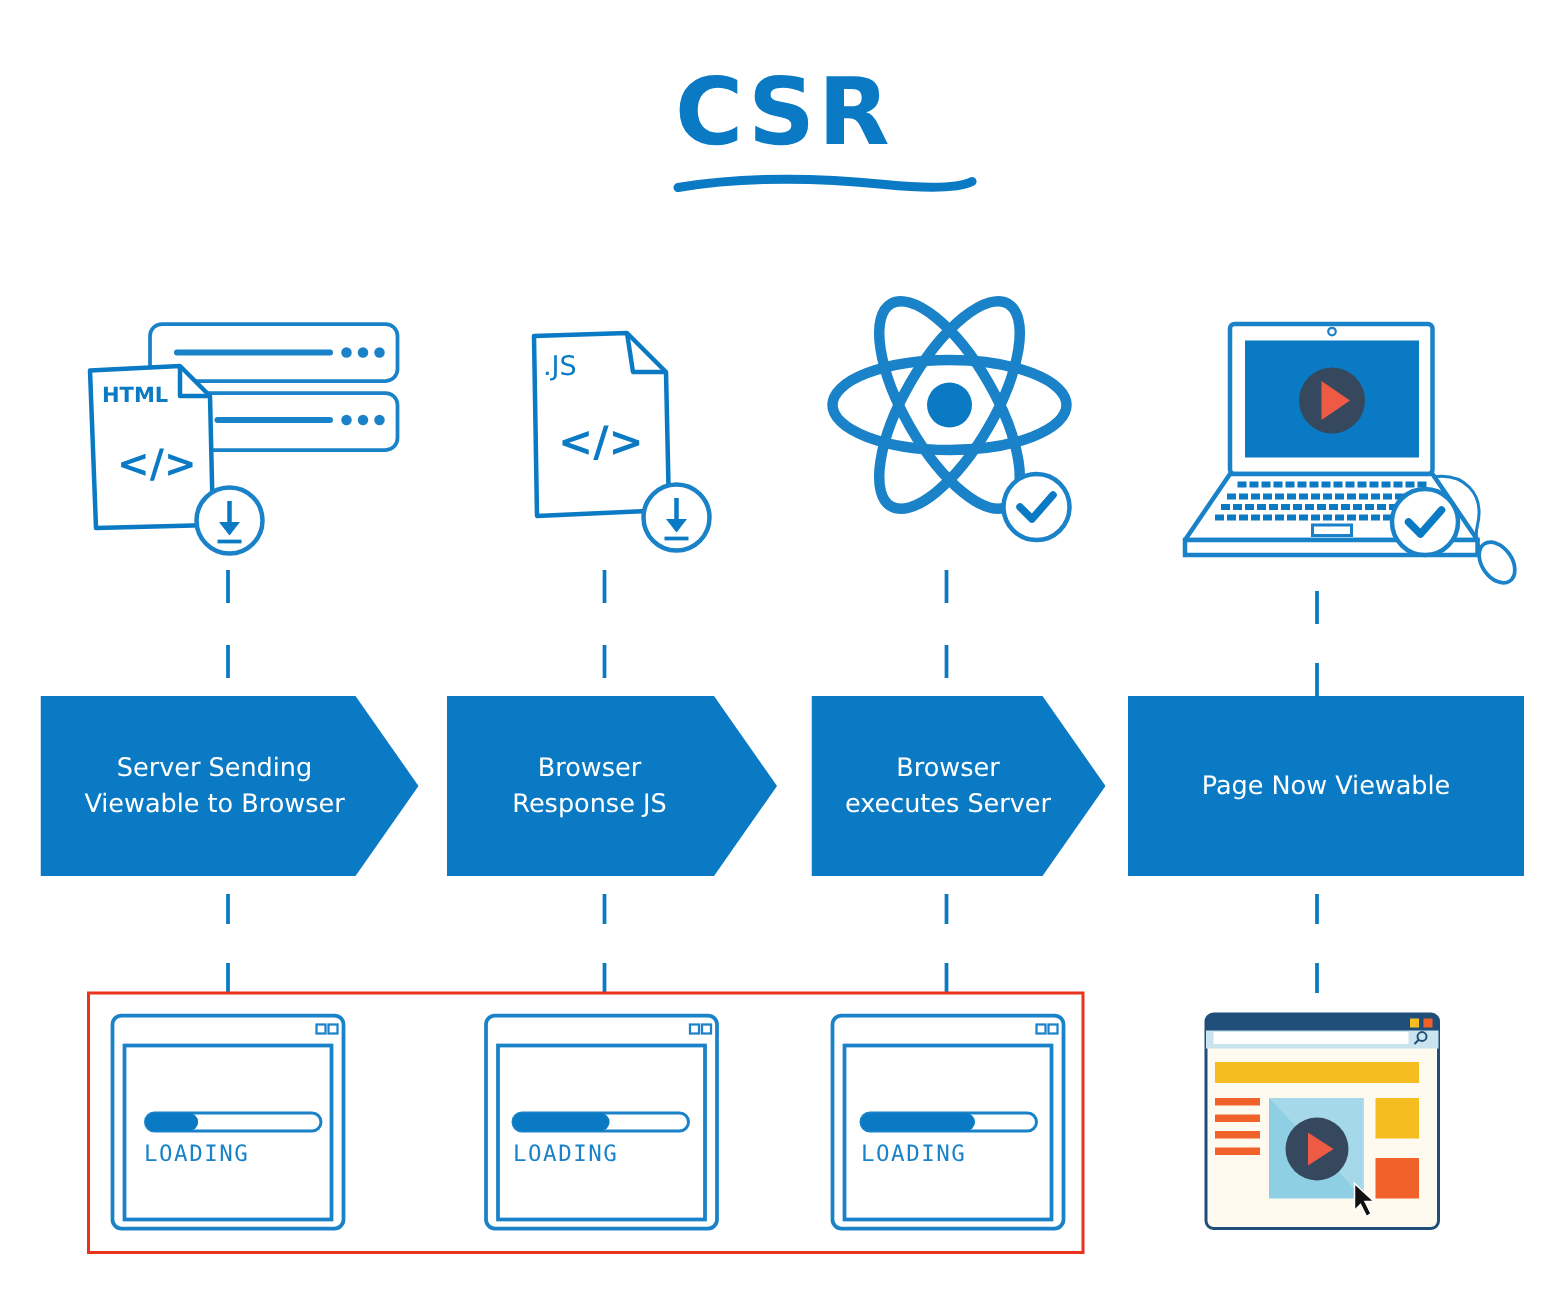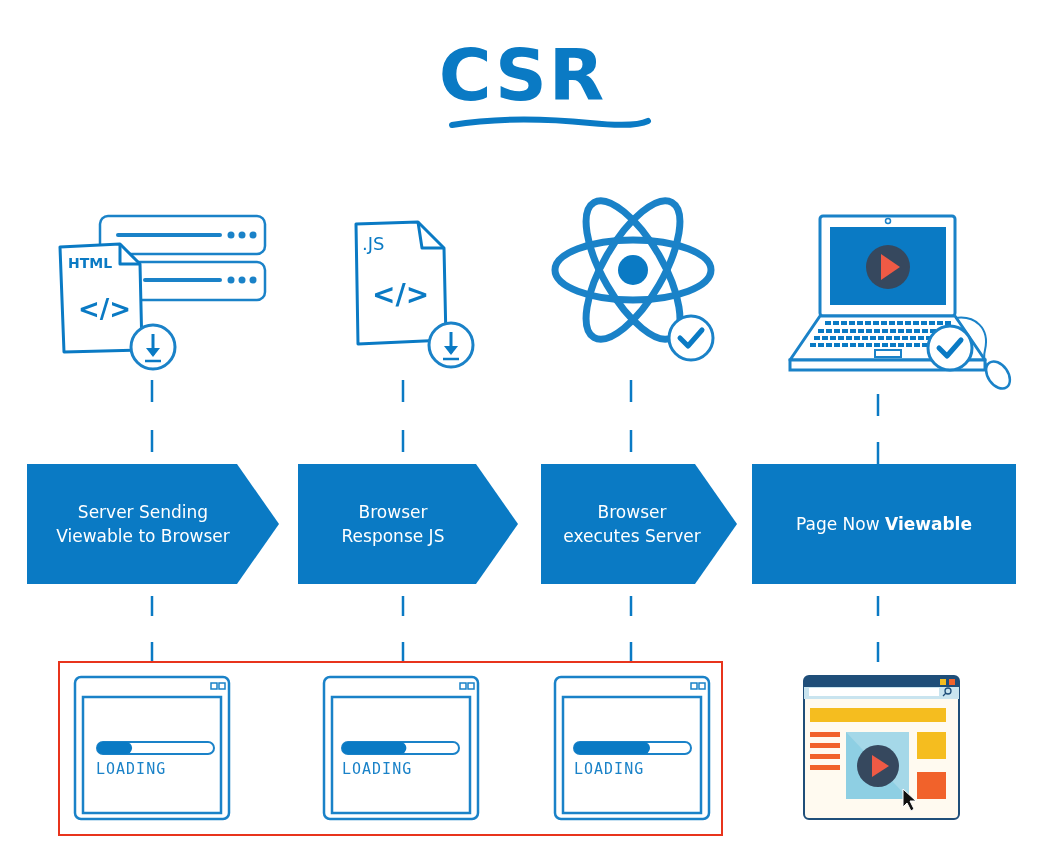--- a/index.html
+++ b/index.html
@@ -1,22 +1,22 @@
 <!DOCTYPE html>
 <html><head>
 <meta charset="utf-8">
 <style>
   html, body { margin: 0; padding: 0; background: #ffffff; }
   body { width: 1045px; height: 868px; position: relative; overflow: hidden; font-family: "DejaVu Sans", sans-serif; }
-  .title { position: absolute; left: 0; width: 1045px; top: 20px; text-align: center; color: #0a7ac4; font-family: "DejaVu Sans", sans-serif; font-weight: bold; font-size: 72px; letter-spacing: 2px; line-height: 110px; }
+  .title { position: absolute; left: 0; width: 1045px; top: 20px; text-align: center; color: #0a7ac4; font-family: "DejaVu Sans", sans-serif; font-weight: bold; font-size: 62px; letter-spacing: 2px; line-height: 110px; }
   svg.abs { position: absolute; overflow: visible; }
   .step { position: absolute; top: 464px; height: 120px; color: #ffffff; display: flex; align-items: center; justify-content: center; text-align: center; font-family: "DejaVu Sans", sans-serif; font-size: 17px; line-height: 24px; }
   .step .txt { position: relative; z-index: 2; }
   .step svg { position: absolute; left: 0; top: 0; z-index: 1; }
-  .bold { font-weight: bold; }
+  .bold { font-weight: normal; }
   .loading-text { font-family: "DejaVu Sans Mono", monospace; font-size: 15px; fill: #1a82c8; letter-spacing: 1px; }
   .ico-label { font-family: "DejaVu Sans", sans-serif; font-size: 14px; fill: #0a7ac4; font-weight: bold; }
 </style>
 </head>
 <body>
 
 <div class="title">CSR</div>
 <svg class="abs" style="left:450px;top:115px;" width="200" height="20">
   <path d="M2,10 C50,2 100,4 140,8 C170,11 190,10 198,6" stroke="#0a7ac4" stroke-width="6" fill="none" stroke-linecap="round"></path>
 </svg>

